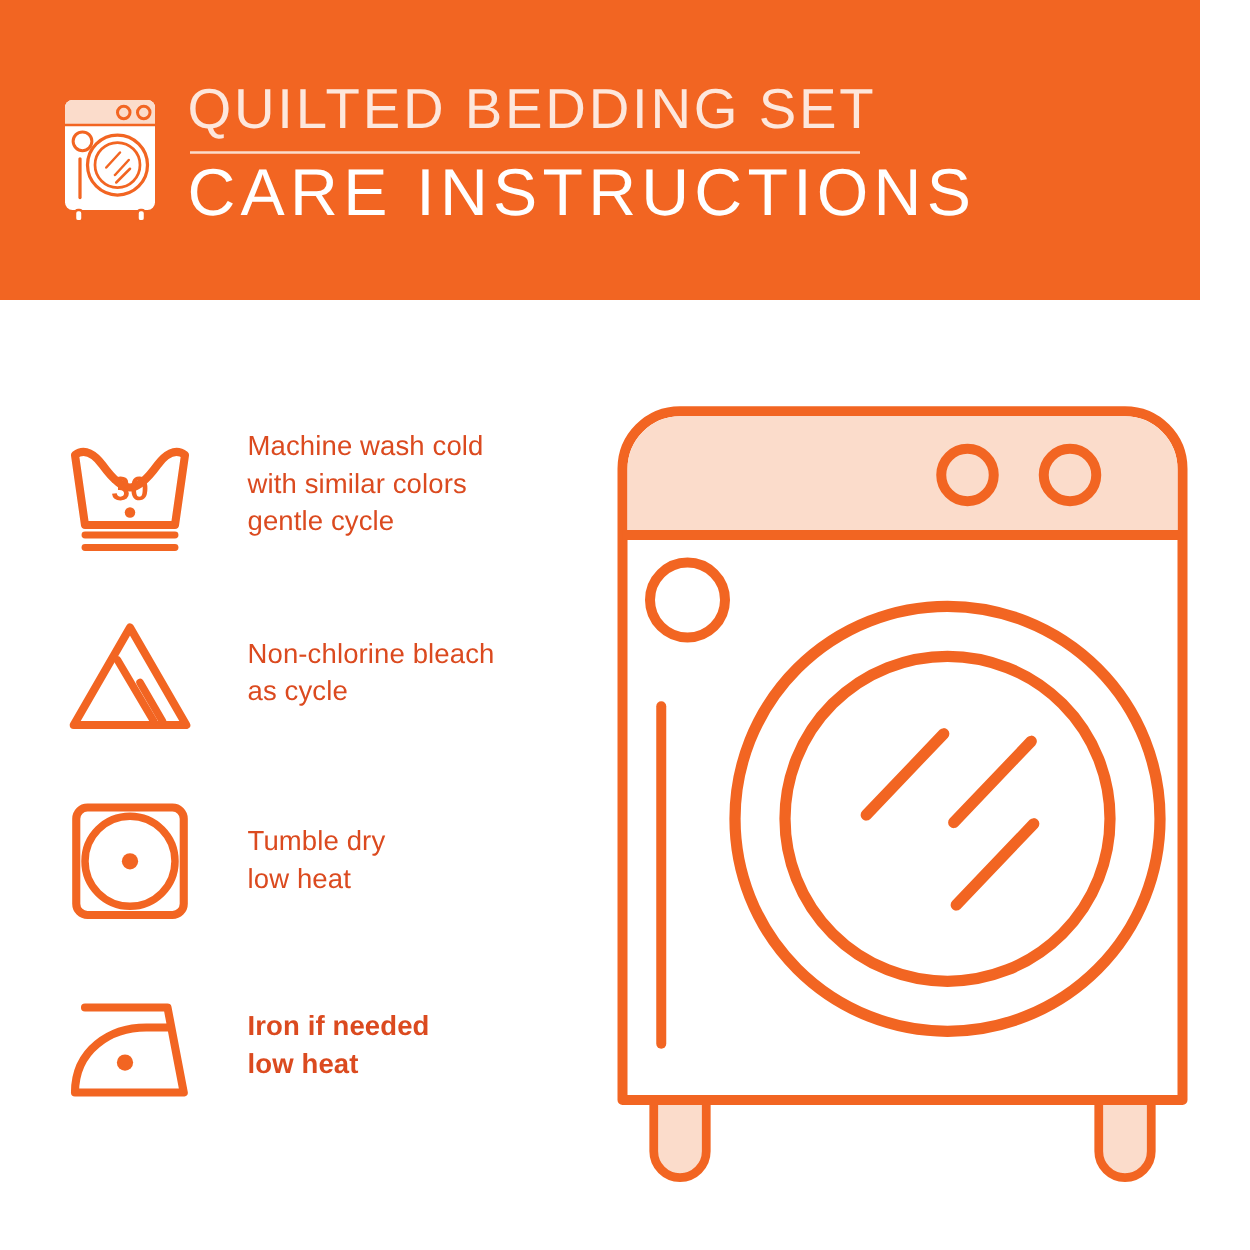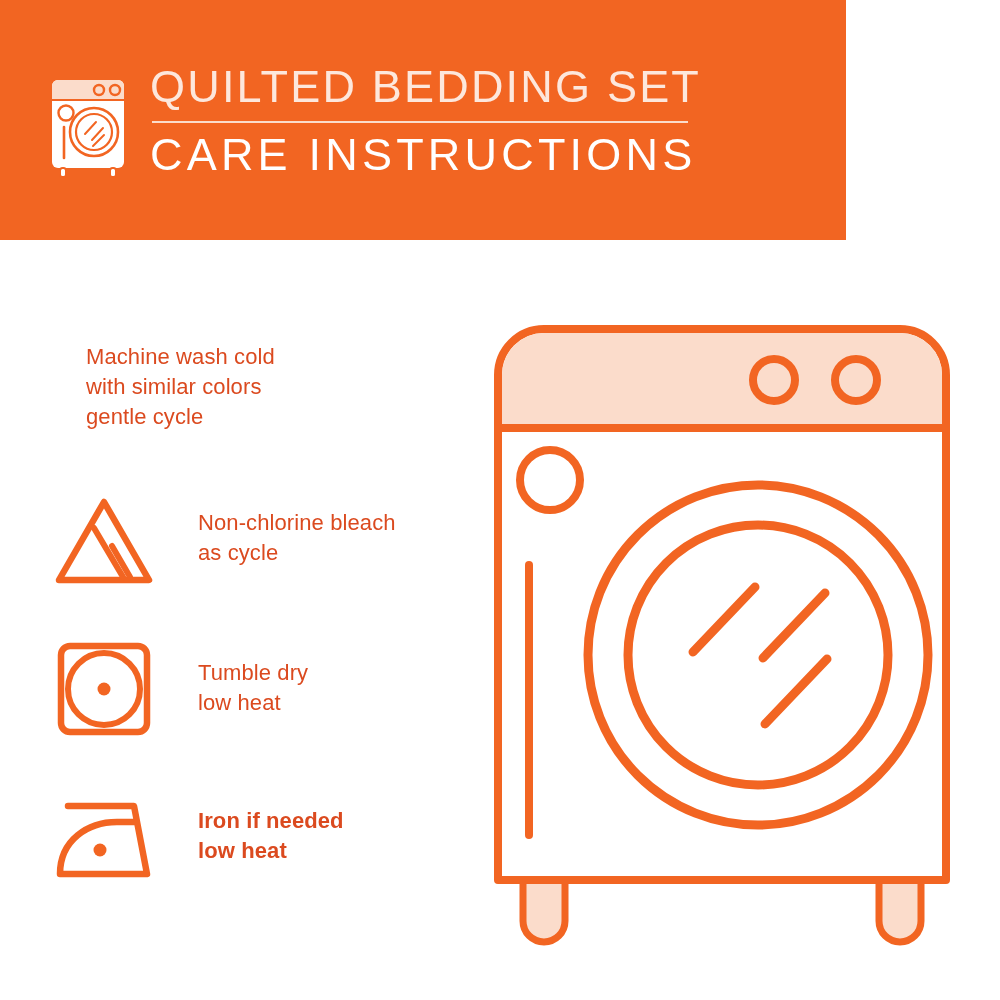--- a/index.html
+++ b/index.html
@@ -13,21 +13,21 @@
     font-family: "Liberation Sans", sans-serif;
     overflow: hidden;
     position: relative;
   }
 
   
   #header {
     position: absolute;
     left: 0;
     top: 0;
-    width: 846px;
+    width: 960px;
     height: 240px;
     background: #F26522;
     box-sizing: border-box;
   }
   #header-inner {
     position: absolute;
     left: 42px;
     top: 62px;
     display: flex;
     align-items: flex-start;
@@ -53,21 +53,21 @@
     font-family: "Liberation Sans", sans-serif;
   }
   #title-divider {
     width: 536px;
     height: 2px;
     background: #FBDCCB;
     margin: 9px 0 6px 2px;
   }
   #title-line2 {
     color: #FFFFFF;
-    font-size: 45px;
+    font-size: 53px;
     line-height: 52px;
     letter-spacing: 4.2px;
     font-weight: 400;
     white-space: nowrap;
     font-family: "Liberation Sans", sans-serif;
   }
 
   
   #care-list {
     position: absolute;
@@ -159,20 +159,33 @@
       <div id="title-divider"></div>
       <div id="title-line2">CARE INSTRUCTIONS</div>
     </div>
 
   </div>
 </div>
 
 <div id="care-list">
 
   <div class="care-item" id="item-0">
+    <span class="care-symbol">
+      <svg viewBox="0 0 112 104" width="112" height="104" aria-hidden="true">
+
+        <path d="M12 22 C 20 16 28 22 34 30 C 42 41 50 48 56 48 C 62 48 70 41 78 30 C 84 22 92 16 100 22
+                 L 92 78 L 20 78 Z" fill="none" stroke="#F26522" stroke-width="6.5" stroke-linejoin="round" stroke-linecap="round"></path>
+
+        <line x1="20" y1="86" x2="92" y2="86" stroke="#F26522" stroke-width="5.5" stroke-linecap="round"></line>
+        <line x1="20" y1="96" x2="92" y2="96" stroke="#F26522" stroke-width="5.5" stroke-linecap="round"></line>
+
+        <text x="56" y="58" text-anchor="middle" font-family="Liberation Sans, sans-serif" font-size="27" font-weight="bold" fill="#F26522">30</text>
+        <circle cx="56" cy="68" r="4.2" fill="#F26522"></circle>
+      </svg>
+    </span>
     <div class="care-text">Machine wash cold
 with similar colors
 gentle cycle</div>
   </div>
 
   <div class="care-item" id="item-1">
     <span class="care-symbol">
       <svg viewBox="0 0 112 104" width="112" height="104" aria-hidden="true">
         <path d="M56 14 L 101 92 L 11 92 Z" fill="none" stroke="#F26522" stroke-width="6.5" stroke-linejoin="round"></path>
         <line x1="46" y1="40" x2="75" y2="89" stroke="#F26522" stroke-width="6" stroke-linecap="round"></line>

